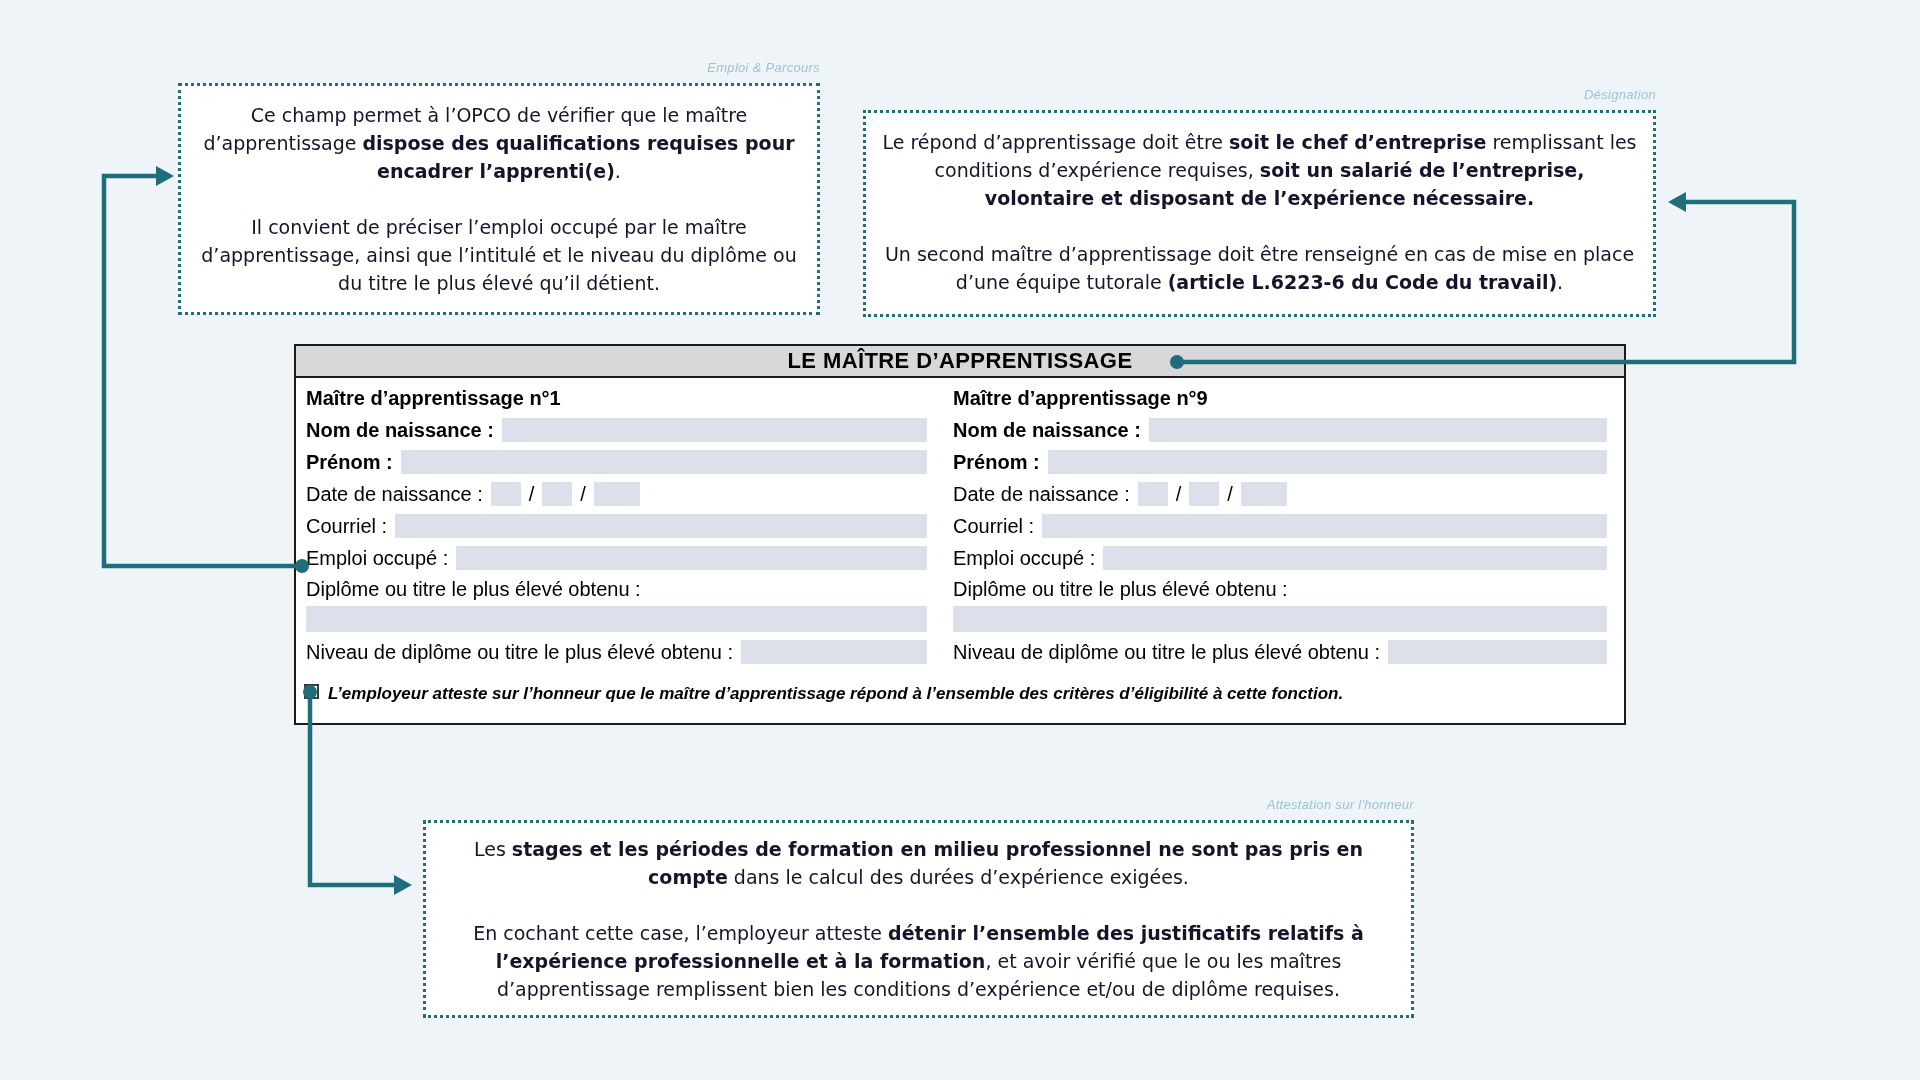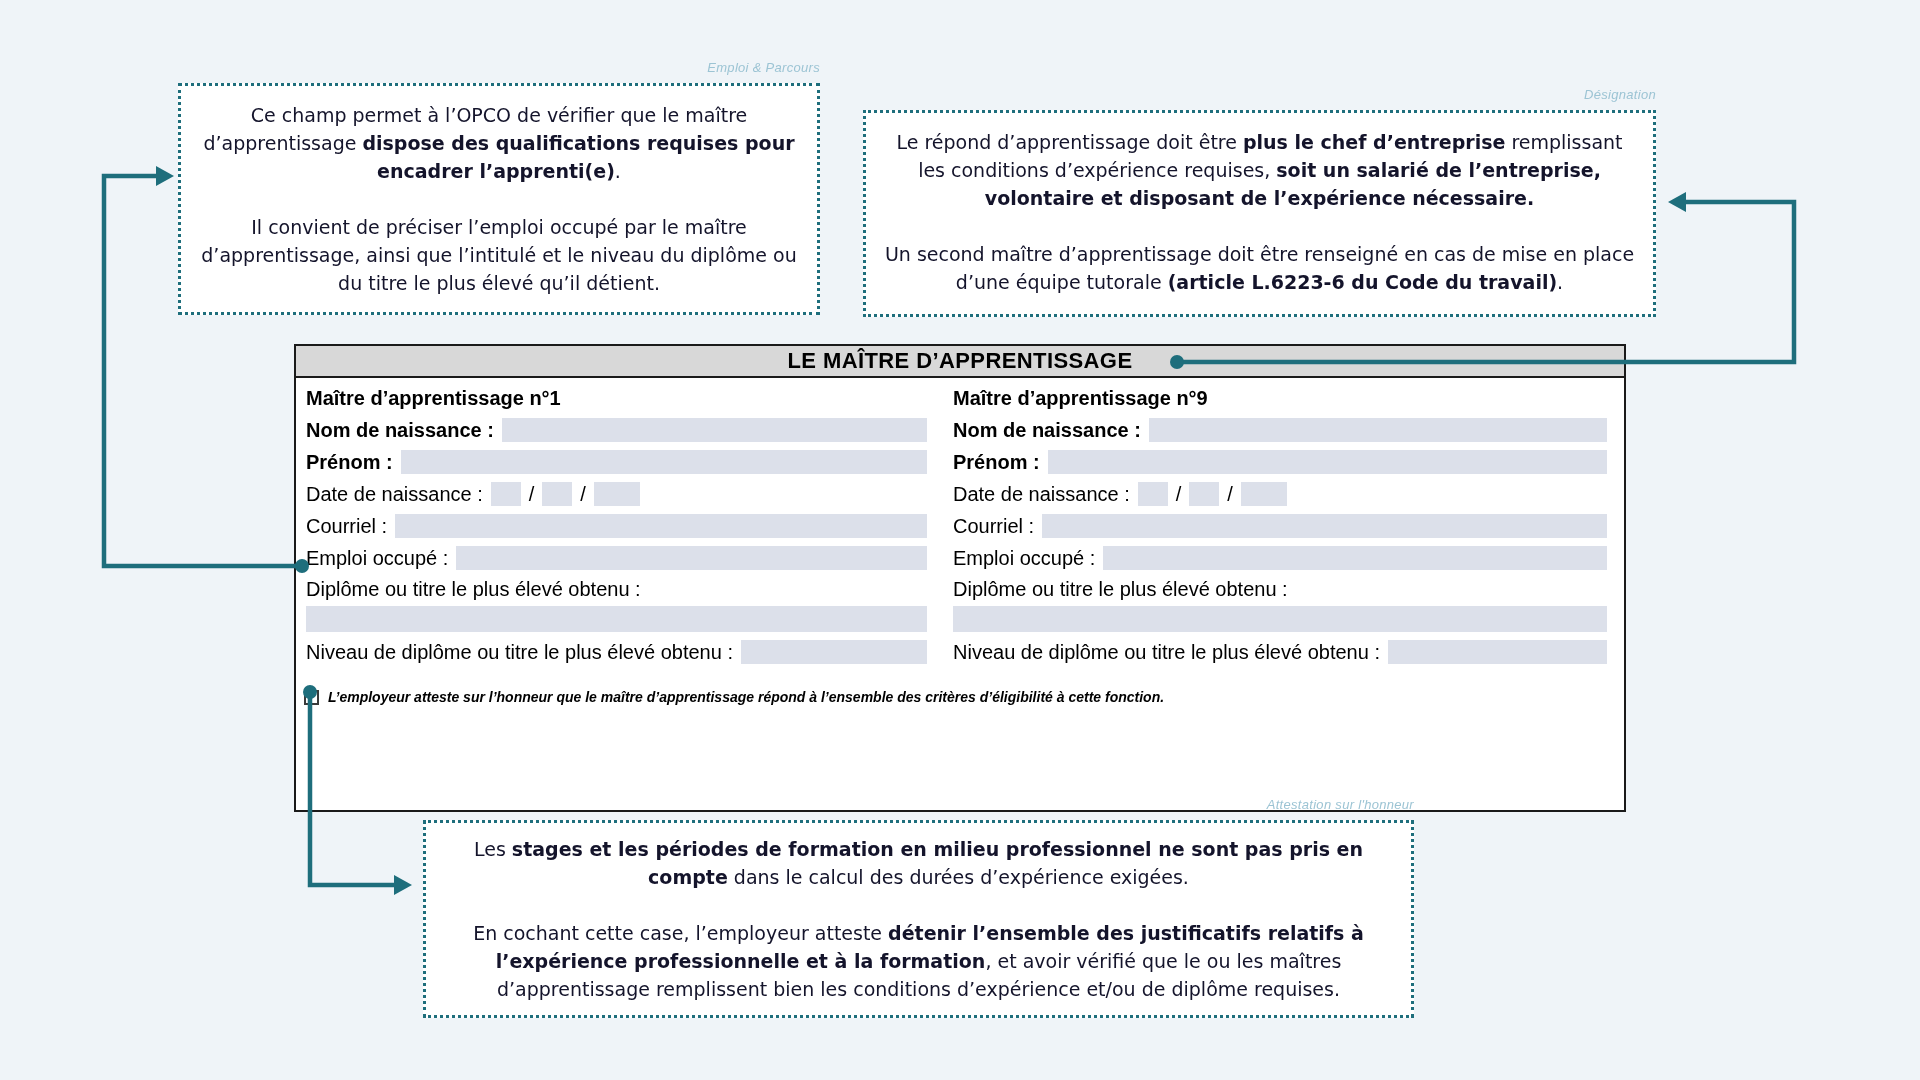--- a/index.html
+++ b/index.html
@@ -33,21 +33,21 @@
 
   #co-emploi{left:178px;top:55px;width:642px;}
   #co-emploi .box{min-height:200px;}
   #co-designation{left:863px;top:82px;width:793px;}
   #co-designation .box{min-height:207px;}
   #co-attestation{left:423px;top:792px;width:991px;}
   #co-attestation .box{min-height:170px;padding:12px 14px;}
 
   
   .form{
-    position:absolute;left:294px;top:344px;width:1332px;height:468px;
+    position:absolute;left:294px;top:344px;width:1332px;height:381px;
     background:#ffffff;border:2px solid var(--form-border);z-index:1;
     font-family:"Liberation Sans",sans-serif;
   }
   .form-header{
     height:32px;background:var(--headerbar);
     border-bottom:2px solid var(--form-border);
     text-align:center;line-height:30px;
     font-size:22px;font-weight:700;letter-spacing:.4px;color:#000;
   }
   .col{position:absolute;}
@@ -60,22 +60,22 @@
   .fill{flex:1 1 auto;margin-left:8px;}
   .datebox{width:30px;margin-left:8px;}
   .datebox.yr{width:46px;}
   .datesep{margin-left:8px;font-size:20px;}
   .diplome-label-row{height:30px;}
   .diplome-field-row{height:30px;display:flex;align-items:center;}
   .diplome-field-row .field{width:100%;height:26px;}
   .niveau-row{height:36px;}
   .attest-row{
     position:absolute;left:8px;top:338px;width:1310px;height:26px;
-    display:flex;align-items:center;gap:9px;
-    font-size:14px;font-weight:700;font-style:italic;color:#000;white-space:nowrap;
+    display:flex;gap:9px;
+    font-size:17px;font-weight:700;font-style:italic;color:#000;white-space:nowrap;
   }
   .checkbox{
     flex:0 0 auto;width:15px;height:15px;background:#fff;
     border:2px solid #3a3a3a;
   }
 
   
   #connector-layer{
     position:absolute;left:0;top:0;width:1920px;height:1080px;
     z-index:3;pointer-events:none;
@@ -93,21 +93,21 @@
     <div class="tag">Emploi &amp; Parcours</div>
     <div class="box">
       <p><span>Ce champ permet à l’OPCO de vérifier que le maître d’apprentissage </span><span class="b">dispose des qualifications requises pour encadrer l’apprenti(e)</span><span>.</span></p>
       <p><span>Il convient de préciser l’emploi occupé par le maître d’apprentissage, ainsi que l’intitulé et le niveau du diplôme ou du titre le plus élevé qu’il détient.</span></p>
     </div>
   </div>
 
   <div class="callout" id="co-designation">
     <div class="tag">Désignation</div>
     <div class="box">
-      <p><span>Le répond d’apprentissage doit être </span><span class="b">plus le chef d’entreprise</span><span> remplissant les conditions d’expérience requises, </span><span class="b">soit un salarié de l’entreprise, volontaire et disposant de l’expérience nécessaire.</span></p>
+      <p><span>Le répond d’apprentissage doit être </span><span class="b">soit le chef d’entreprise</span><span> remplissant les conditions d’expérience requises, </span><span class="b">soit un salarié de l’entreprise, volontaire et disposant de l’expérience nécessaire.</span></p>
       <p><span>Un second maître d’apprentissage doit être renseigné en cas de mise en place d’une équipe tutorale </span><span class="b">(article L.6223-6 du Code du travail)</span><span>.</span></p>
     </div>
   </div>
 
   <div class="callout" id="co-attestation">
     <div class="tag">Attestation sur l'honneur</div>
     <div class="box">
       <p><span>Les </span><span class="b">stages et les périodes de formation en milieu professionnel ne sont pas pris en compte</span><span> dans le calcul des durées d’expérience exigées.</span></p>
       <p><span>En cochant cette case, l’employeur atteste </span><span class="b">détenir l’ensemble des justificatifs relatifs à l’expérience professionnelle et à la formation</span><span>, et avoir vérifié que le ou les maîtres d’apprentissage remplissent bien les conditions d’expérience et/ou de diplôme requises.</span></p>
     </div>

